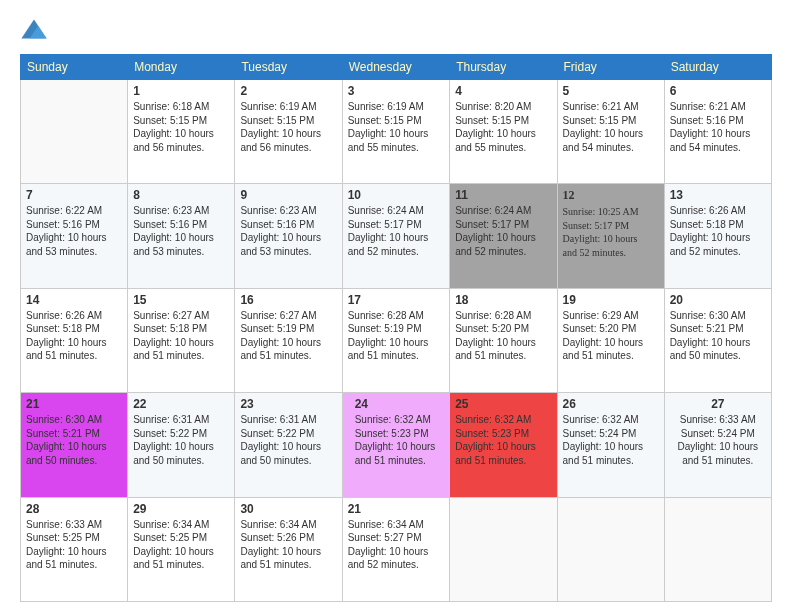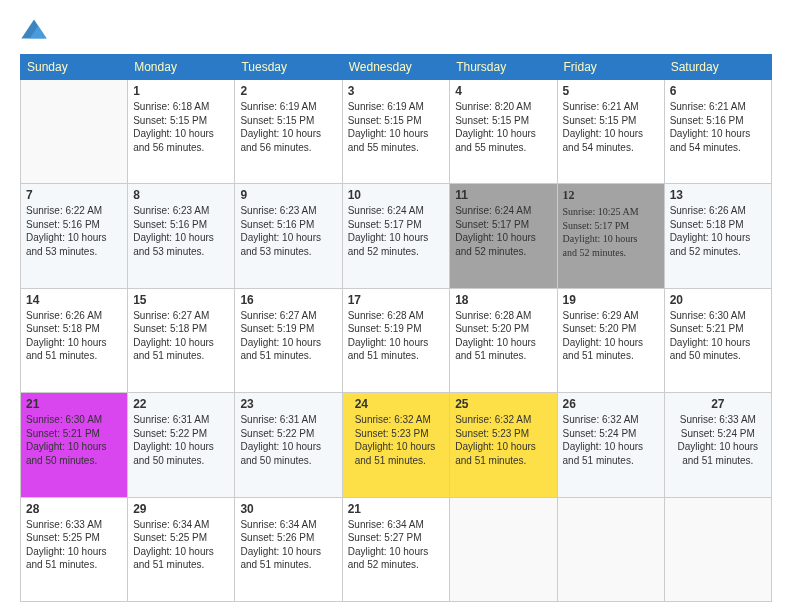--- a/index.html
+++ b/index.html
@@ -227,25 +227,25 @@
             <div class="day-info"><span>Sunrise: 6:30 AM</span><br><span>Sunset: 5:21 PM</span><br><span>Daylight: 10 hours</span><br><span>and 50 minutes.</span></div>
           </td>
           <td style="background: rgb(245, 248, 251);">
             <span class="day-num">22</span>
             <div class="day-info"><span>Sunrise: 6:31 AM</span><br><span>Sunset: 5:22 PM</span><br><span>Daylight: 10 hours</span><br><span>and 50 minutes.</span></div>
           </td>
           <td style="background: rgb(245, 248, 251);">
             <span class="day-num">23</span>
             <div class="day-info"><span>Sunrise: 6:31 AM</span><br><span>Sunset: 5:22 PM</span><br><span>Daylight: 10 hours</span><br><span>and 50 minutes.</span></div>
           </td>
-          <td style="background: #fde047; padding-left: 12px;">
+          <td style="background: #f0abfc; padding-left: 12px;">
             <span class="day-num">24</span>
             <div class="day-info"><span>Sunrise: 6:32 AM</span><br><span>Sunset: 5:23 PM</span><br><span>Daylight: 10 hours</span><br><span>and 51 minutes.</span></div>
           </td>
-          <td style="background: #fde047;">
+          <td style="background: #ef4444;">
             <span class="day-num">25</span>
             <div class="day-info"><span>Sunrise: 6:32 AM</span><br><span>Sunset: 5:23 PM</span><br><span>Daylight: 10 hours</span><br><span>and 51 minutes.</span></div>
           </td>
           <td style="background: rgb(245, 248, 251);">
             <span class="day-num">26</span>
             <div class="day-info"><span>Sunrise: 6:32 AM</span><br><span>Sunset: 5:24 PM</span><br><span>Daylight: 10 hours</span><br><span>and 51 minutes.</span></div>
           </td>
           <td style="background: rgb(245, 248, 251); text-align: center;">
             <span class="day-num">27</span>
             <div class="day-info"><span>Sunrise: 6:33 AM</span><br><span>Sunset: 5:24 PM</span><br><span>Daylight: 10 hours</span><br><span>and 51 minutes.</span></div>

